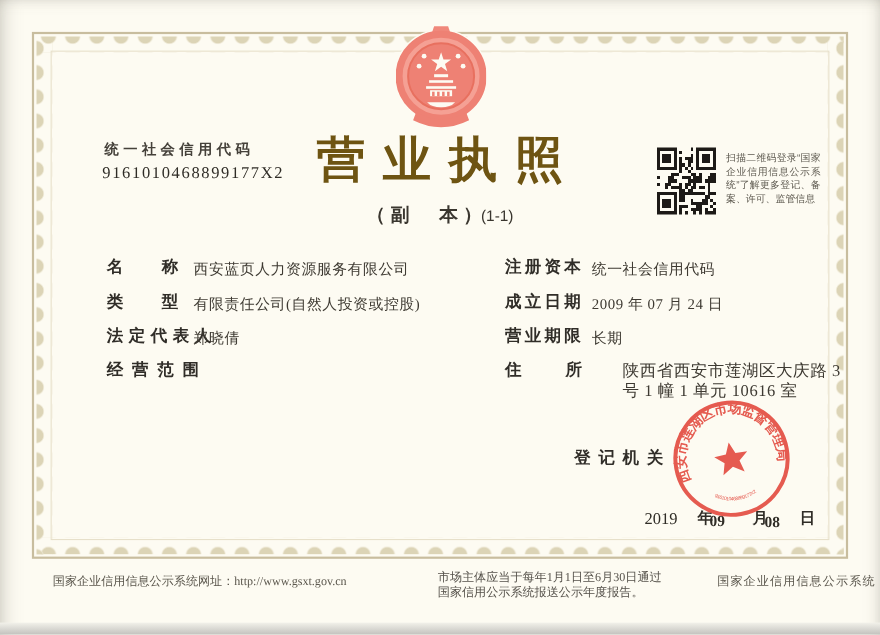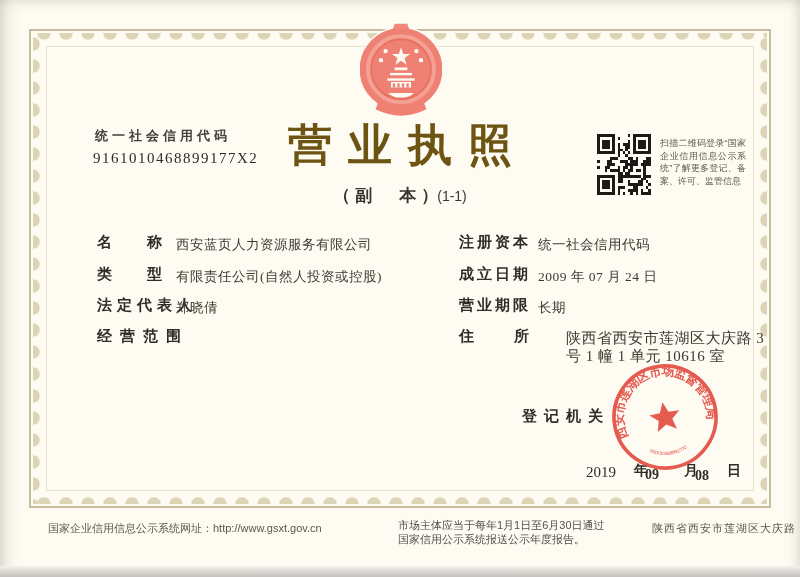--- a/index.html
+++ b/index.html
@@ -52,21 +52,21 @@
   .ls-5{letter-spacing:5px;}
   .ls-3{letter-spacing:3px;}
   .ls-40{letter-spacing:40px;}
   .row-value{font-family:"Liberation Serif",serif;font-size:13.5px;color:#3e3a32;
     line-height:17.5px;letter-spacing:.5px;}
 
   .registrar{left:522px;top:407px;font-size:15px;font-weight:bold;
     letter-spacing:7px;color:#302d28;}
   .dateline{font-family:"Liberation Serif",serif;color:#2f2c26;}
   .seal{left:600px;top:352px;width:130px;height:130px;opacity:.88;z-index:5;}
-  .footer{font-family:Liberation Sans, sans-serif;font-size:11px;color:#5b574d;}
+  .footer{font-family:Liberation Serif, serif;font-size:11px;color:#5b574d;}
 </style>
 </head>
 <body>
 
 <div class="page">
 
   <div class="frame">
     <div class="scallop sc-top"></div>
     <div class="scallop sc-bottom"></div>
     <div class="scallop sc-left"></div>
@@ -392,16 +392,16 @@
         <textPath href="#sealCodeArc" startOffset="4" textLength="40">9161010468899177X2</textPath>
       </text>
     </g>
   </svg>
 
   <div class="abs footer" style="left:48px;top:521px">国家企业信用信息公示系统网址：http://www.gsxt.gov.cn</div>
   <div class="abs footer" style="left:398px;top:519px;line-height:13.5px;color:#55514a">
     <div>市场主体应当于每年1月1日至6月30日通过</div>
     <div>国家信用公示系统报送公示年度报告。</div>
   </div>
-  <div class="abs footer" style="left:652px;top:521px;letter-spacing:1px">陕西省西安市莲湖区大庆路</div>
+  <div class="abs footer" style="left:652px;top:521px;letter-spacing:1px">国家企业信用信息公示系统</div>
 
   <div class="page-bottom-edge"></div>
 </div>
 
 </body></html>

